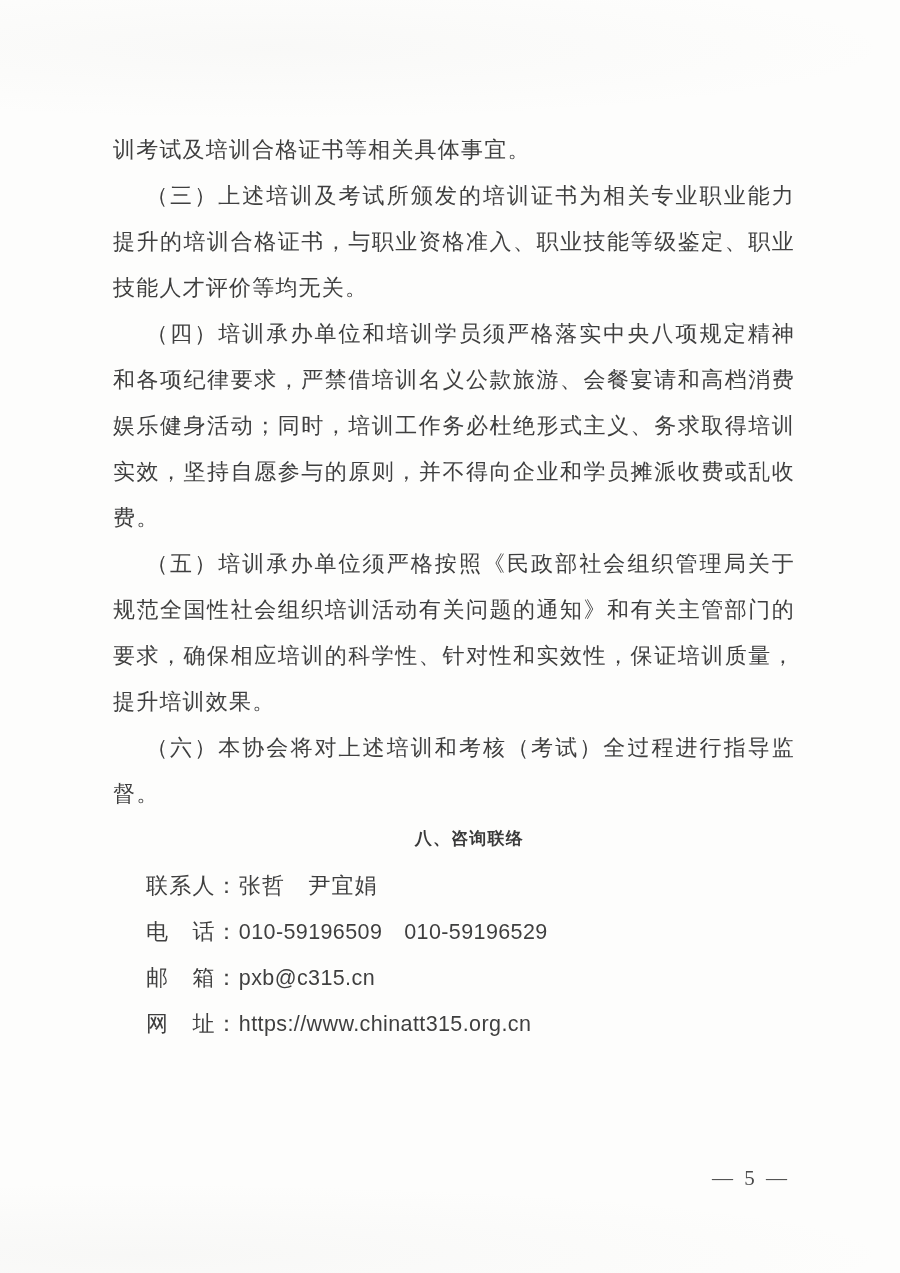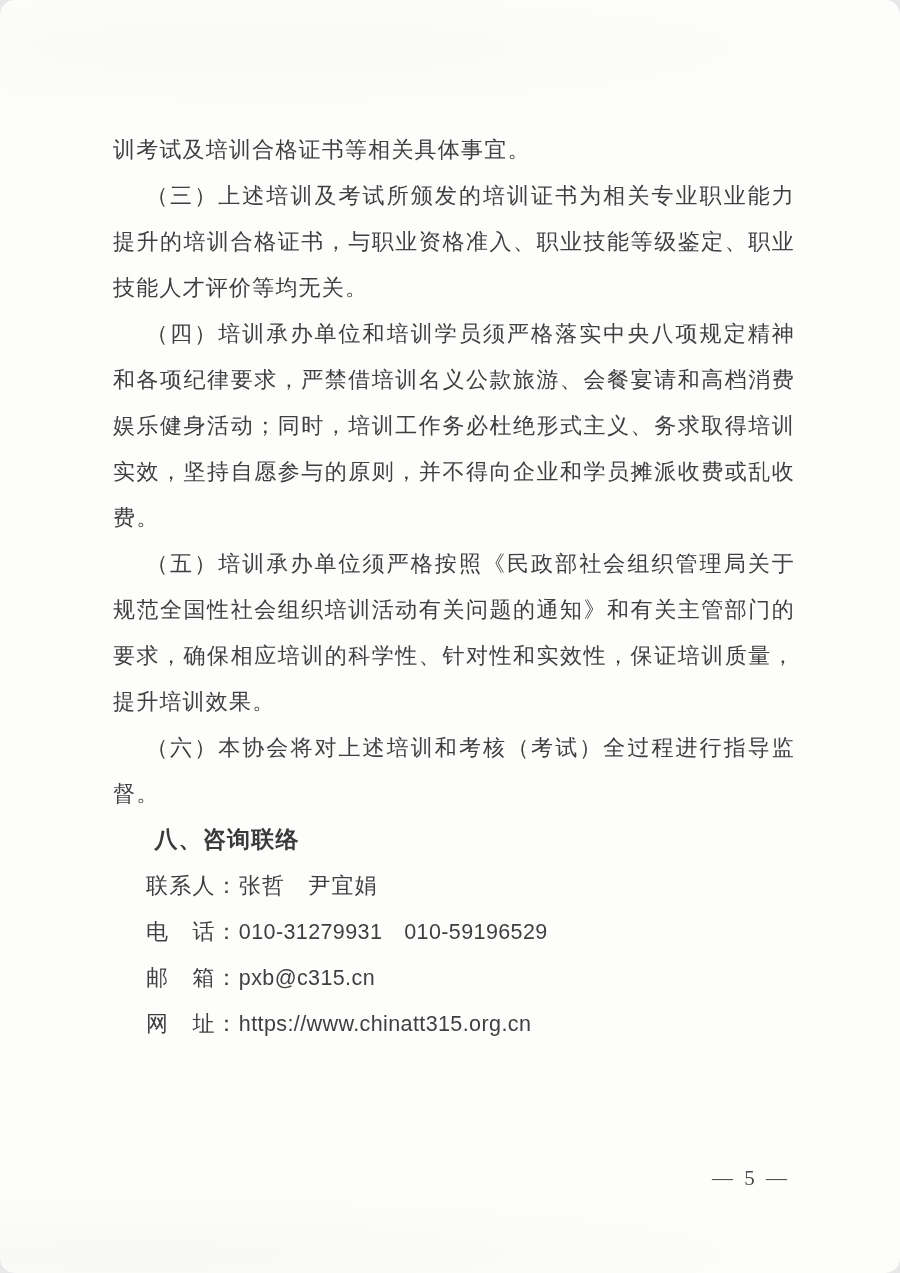--- a/index.html
+++ b/index.html
@@ -9,21 +9,20 @@
   }
   .page {
     position: relative;
     width: 900px;
     height: 1273px;
     margin: 0 auto;
     background: #fdfdfc;
     overflow: hidden;
     font-family: "Liberation Serif", "DejaVu Serif", serif;
     color: #3f3f3f;
-    border-radius: 15px;
   }
   
   .scan-noise-top {
     position: absolute;
     left: 0; top: 0;
     width: 100%; height: 120px;
     background: radial-gradient(ellipse at 30% 40%, rgba(180,180,175,0.06), rgba(255,255,255,0) 70%);
     pointer-events: none;
   }
   .scan-noise-bottom {
@@ -43,25 +42,25 @@
     letter-spacing: 1.2px;
     text-align: justify;
   }
   .content p {
     margin: 0;
   }
   p.para-indent {
     text-indent: 1.5em;
   }
   p.section-heading {
-    font-family: Liberation Serif, serif;
+    font-family: Liberation Mono, monospace;
     font-weight: bold;
-    font-size: 23px;
+    font-size: 17px;
     text-indent: 1.8em;
-    text-align: left;
+    text-align: center;
     color: #3a3a3a;
   }
   p.contact-row {
     text-indent: 1.5em;
     text-align: left;
   }
   .latin-value {
     font-family: "Liberation Sans", "DejaVu Sans", sans-serif;
     font-size: 21.5px;
     letter-spacing: 0.4px;
@@ -95,21 +94,21 @@
 
     <p class="para-indent">（五）培训承办单位须严格按照《民政部社会组织管理局关于规范全国性社会组织培训活动有关问题的通知》和有关主管部门的要求，确保相应培训的科学性、针对性和实效性，保证培训质量，提升培训效果。</p>
 
     <p class="para-indent">（六）本协会将对上述培训和考核（考试）全过程进行指导监督。</p>
 
     <p class="section-heading">八、咨询联络</p>
 
 
     <p class="contact-row"><span>联系人：</span><span>张哲　尹宜娟</span></p>
 
-    <p class="contact-row"><span>电　话：</span><span class="latin-value">010-31279931　010-59196529</span></p>
+    <p class="contact-row"><span>电　话：</span><span class="latin-value">010-59196509　010-59196529</span></p>
 
     <p class="contact-row"><span>邮　箱：</span><span class="latin-value">pxb@c315.cn</span></p>
 
     <p class="contact-row"><span>网　址：</span><span class="latin-value">https://www.chinatt315.org.cn</span></p>
 
   </div>
 
   <div class="page-footer">— 5 —</div>
 
 </div>

